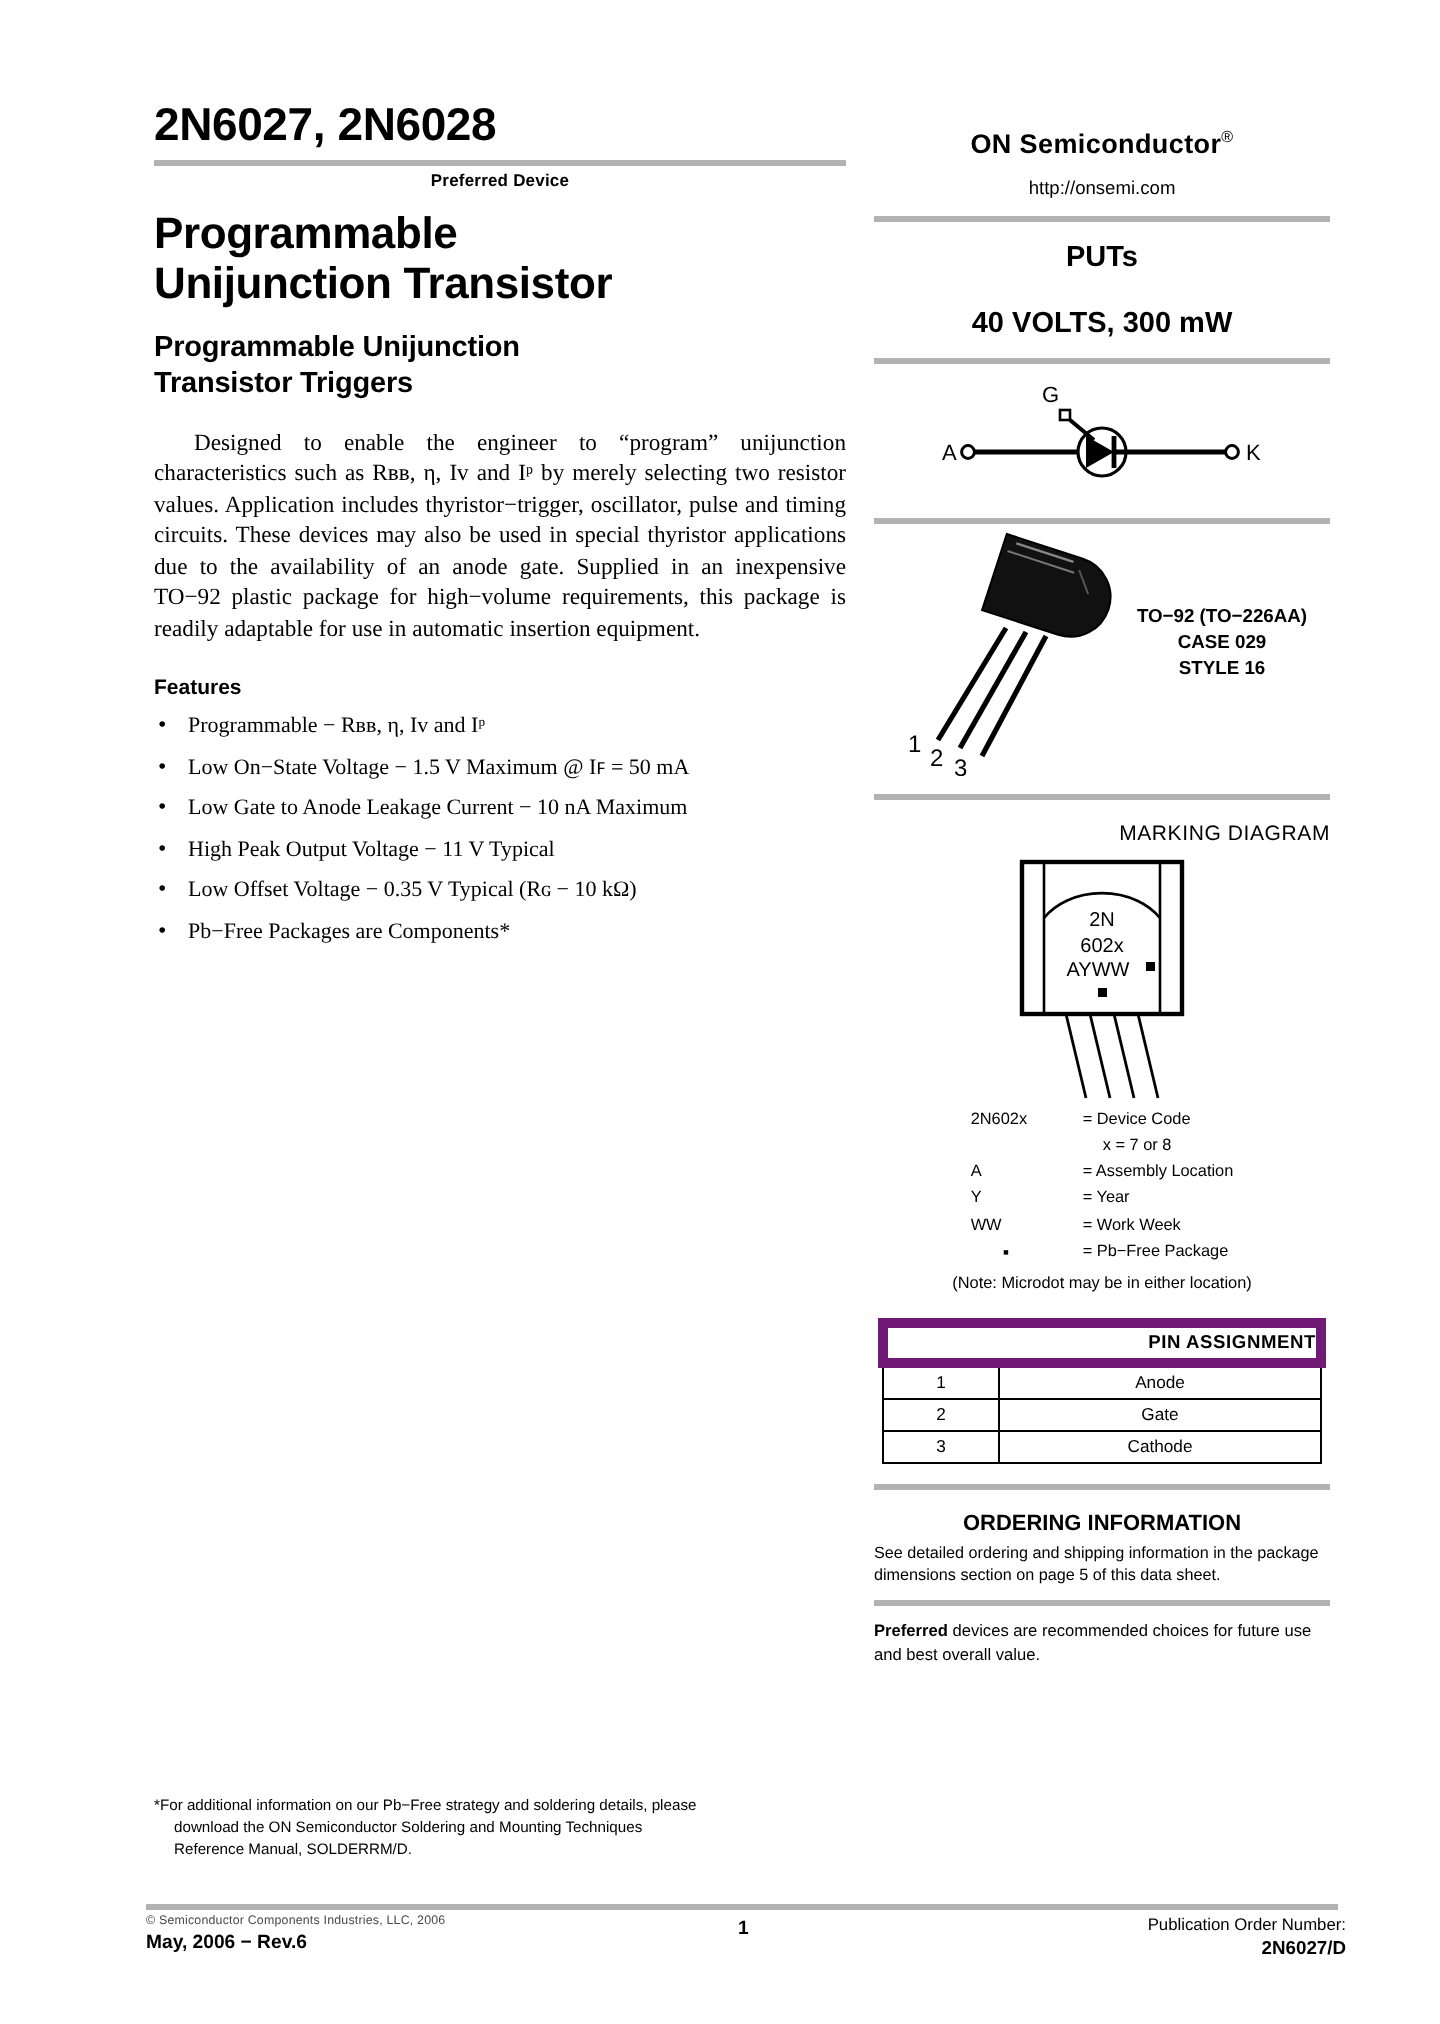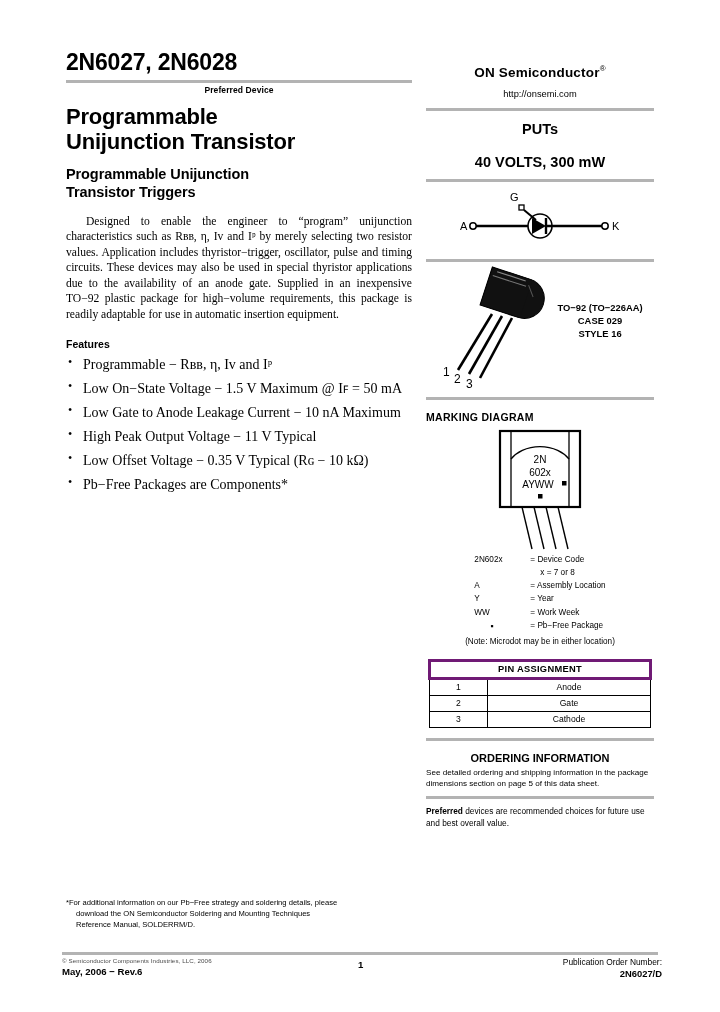--- a/index.html
+++ b/index.html
@@ -5,21 +5,21 @@
   * { box-sizing: border-box; }
   html, body { margin: 0; padding: 0; }
   body {
     width: 720px; height: 1012px;
     background: #ffffff;
     font-family: "Liberation Serif", serif;
     color: #000;
     overflow: hidden;
     position: relative;
   }
-  .page { position: absolute; left: 0; top: 0; width: 676px; height: 1012px; background:#fff;padding-left:43px; }
+  .page { position: absolute; left: 11px; top: 0; width: 676px; height: 1012px; background:#fff;padding-left:43px; }
 
   
   .left-col { position: absolute; left: 66px; top: 50px; width: 346px; }
 
   .part-title {
     font-family: "Liberation Sans", sans-serif;
     font-weight: bold;
     font-size: 23px;
     letter-spacing: -0.2px;
     line-height: 1.05;
@@ -63,21 +63,21 @@
   }
   .features-head {
     font-family: "Liberation Sans", sans-serif;
     font-weight: bold;
     font-size: 10.5px;
     margin-top: 16px;
   }
   ul.features { list-style: none; margin: 7px 0 0 0; padding: 0; }
   ul.features li {
     font-family: "Liberation Serif", serif;
-    font-size: 14px;
+    font-size: 11px;
     line-height: 1.15;
     margin-bottom: 8px;
     padding-left: 17px;
     position: relative;
   }
   ul.features li:before {
     content: "\2022";
     position: absolute; left: 2px; top: -1px;
     font-size: 12px;
   }
@@ -131,22 +131,22 @@
   .putline2 {
     font-family: "Liberation Sans", sans-serif;
     font-weight: bold; font-size: 14.5px;
     text-align: center; margin-top: 17px;
   }
 
   .symbol-block { height: 68px; position: relative; }
   .pkg-block { height: 126px; position: relative; }
   .marking-head {
     font-family: "Liberation Sans", sans-serif;
-    font-weight: bold; font-size: 10.5px;
-    text-align: left; margin-top: 11px; letter-spacing: 0.3px;
+    font-weight: normal; font-size: 10.5px;
+    text-align: right; margin-top: 11px; letter-spacing: 0.3px;
   }
   .marking-art { height: 128px; position: relative; }
 
   .legend {
     font-family: "Liberation Sans", sans-serif;
     font-size: 8.2px; line-height: 1.62;
     margin-top: 2px;
   }
   .legend table { border-collapse: collapse; margin: 0 auto; }
   .legend td { padding: 0 0 0 0; vertical-align: top; white-space: nowrap; }
@@ -154,22 +154,22 @@
   .legend .note { text-align: center; margin-top: 2px; font-size: 8.2px; }
   .legend .dotmark { font-size: 9px; padding-left: 16px; }
 
   .pin-table {
     width: 224px; margin: 10px 0 0 2px;
     border-collapse: collapse;
     border: 1.6px solid #000;
     font-family: "Liberation Sans", sans-serif;
   }
   .pin-table th {
-    font-size: 9.3px; font-weight: bold; text-align: center;
-    border: 3px solid #701a75; padding: 2.5px 0;
+    font-size: 9.3px; font-weight: bold; text-align: right;
+    border: 5px solid #701a75; padding: 2.5px 0;
     letter-spacing: 0.3px;
   }
   .pin-table td {
     font-size: 8.6px; text-align: center;
     border: 1px solid #000; padding: 2.5px 0;
   }
   .pin-table td.num { width: 58px; }
 
   .ordering-head {
     font-family: "Liberation Sans", sans-serif;

